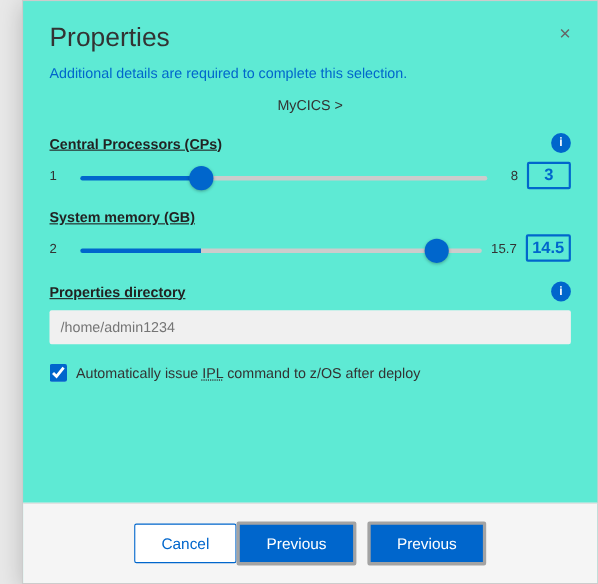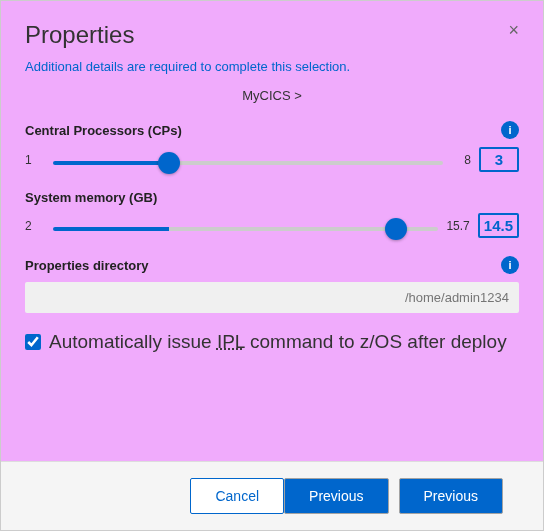--- a/index.html
+++ b/index.html
@@ -5,28 +5,29 @@
     * { box-sizing: border-box; margin: 0; padding: 0; }
     body {
       font-family: Arial, sans-serif;
       background: #e8e8e8;
       display: flex;
       align-items: center;
       justify-content: center;
       min-height: 100vh;
     }
     .dialog-overlay {
-      background: #f0abfc;
+      background: #5eead4;
       width: 544px;
       min-height: 531px;
       border: 1px solid #ccc;
       box-shadow: 0 4px 20px rgba(0,0,0,0.2);
       display: flex;
       flex-direction: column;
       position: relative;
+      margin-left: 20px;
     }
     .dialog-header {
       padding: 20px 24px 0 24px;
       display: flex;
       justify-content: space-between;
       align-items: flex-start;
     }
     .dialog-title {
       font-size: 24px;
       font-weight: 300;
@@ -62,20 +63,21 @@
     .field-label-row {
       display: flex;
       align-items: center;
       justify-content: space-between;
       margin-bottom: 8px;
     }
     .field-label {
       font-size: 13px;
       font-weight: bold;
       color: #222;
+      text-decoration: underline;
     }
     .info-icon {
       width: 18px;
       height: 18px;
       background: #0066cc;
       border-radius: 50%;
       display: flex;
       align-items: center;
       justify-content: center;
       color: white;
@@ -134,65 +136,64 @@
     }
     .text-input {
       width: 100%;
       padding: 8px 10px;
       border: none;
       background: #f0f0f0;
       font-size: 13px;
       color: #999;
       border-radius: 2px;
       outline: none;
-      text-align: right;
     }
     .checkbox-row {
       display: flex;
       align-items: center;
       gap: 8px;
       margin-top: 14px;
     }
     .checkbox-row input[type=checkbox] {
       width: 16px;
       height: 16px;
       accent-color: #0066cc;
       cursor: pointer;
     }
     .checkbox-label {
-      font-size: 19px;
+      font-size: 13px;
       color: #333;
     }
     .underline {
       text-decoration: underline;
       text-decoration-style: dotted;
     }
     .dialog-footer {
       background: #f5f5f5;
       border-top: 1px solid #ddd;
       padding: 16px 40px;
       display: flex;
-      justify-content: flex-end;
+      justify-content: center;
       align-items: center;
     }
     .btn {
       padding: 9px 24px;
       font-size: 14px;
       border-radius: 2px;
       cursor: pointer;
       font-weight: 500;
     }
     .btn-cancel {
       background: #fff;
       border: 1px solid #0066cc;
       color: #0066cc;
     }
     .btn-primary {
       background: #0066cc;
-      border: 1px solid #a3a3a3;
+      border: 3px solid #a3a3a3;
       color: #fff;
     }
     .footer-right {
       display: flex;
       gap: 10px;
     }
   </style>
 </head>
 <body>
 

